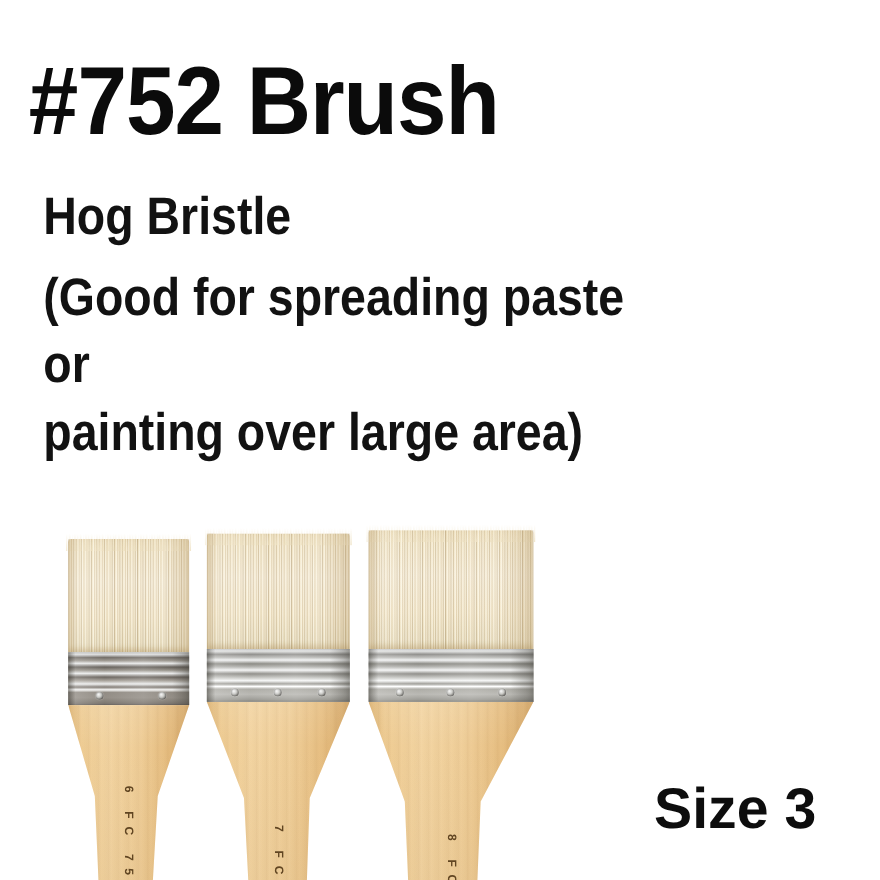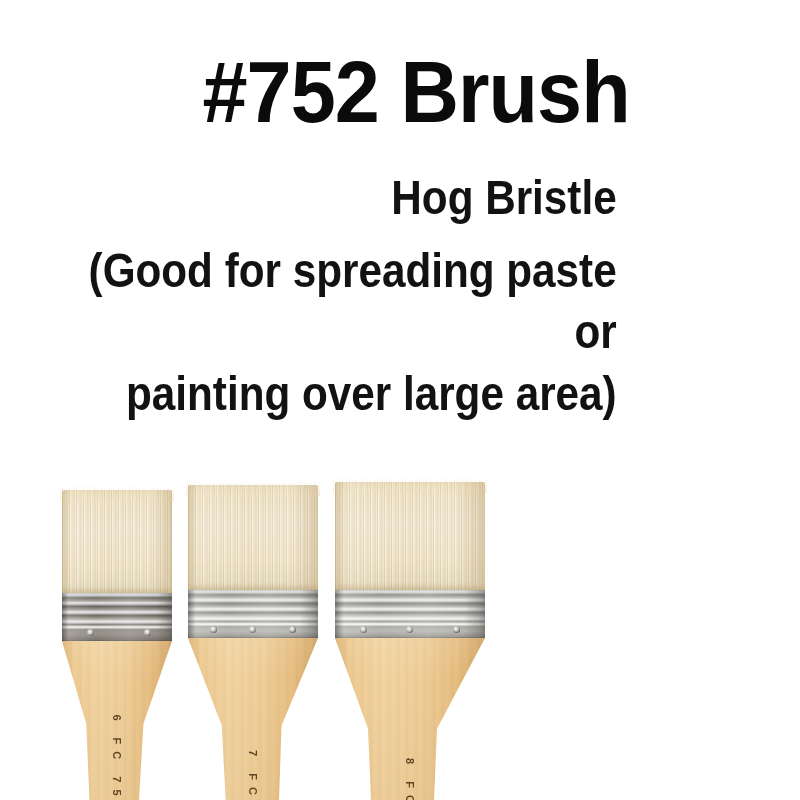--- a/index.html
+++ b/index.html
@@ -17,21 +17,21 @@
     font-family: "Liberation Sans", "DejaVu Sans", sans-serif;
     -webkit-font-smoothing: antialiased;
   }
 
   
   .text-block {
     position: absolute;
     left: 0;
     top: 0;
     width: 656px;
-    text-align: right;
+    text-align: left;
   }
   .title {
     font-family: "Liberation Sans Narrow", "Liberation Sans", sans-serif;
     font-weight: bold;
     font-size: 88px;
     line-height: 1.0;
     color: #0b0b0b;
     letter-spacing: -1px;
     margin-top: 48px;
     transform: scaleX(0.92);
@@ -244,20 +244,21 @@
     <div class="title">#752 Brush</div>
 
     <div class="subtitle">Hog Bristle</div>
 
     <div class="desc">
       <span>(Good for spreading paste or</span>
       <span>painting over large area)</span>
     </div>
   </div>
 
+  <div class="size-label">Size 3</div>
 
   <div class="brush" style="left:62px; width:110px; height:310px;">
     <div class="brush-inner">
       <div class="bristles" style="height:103px;"></div>
 
       <div class="ferrule tarnished" style="top:103px; height:48px;">
         <div class="rivet" style="left:25px; top:36px;"></div>
         <div class="rivet" style="left:82px; top:36px;"></div>
       </div>
 

